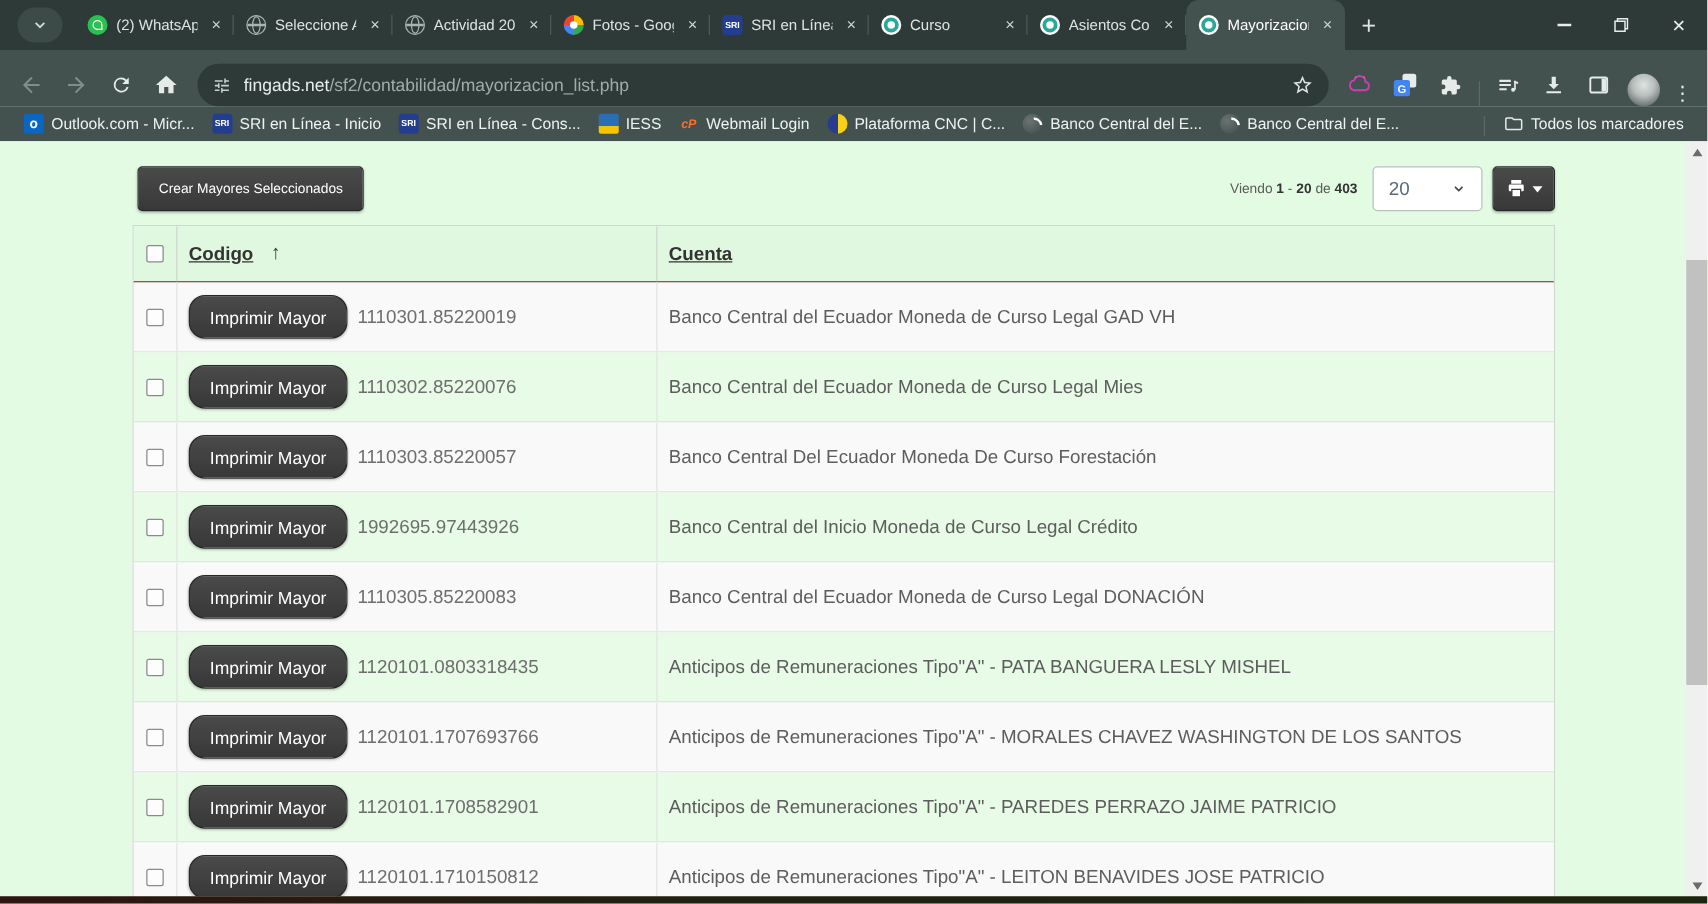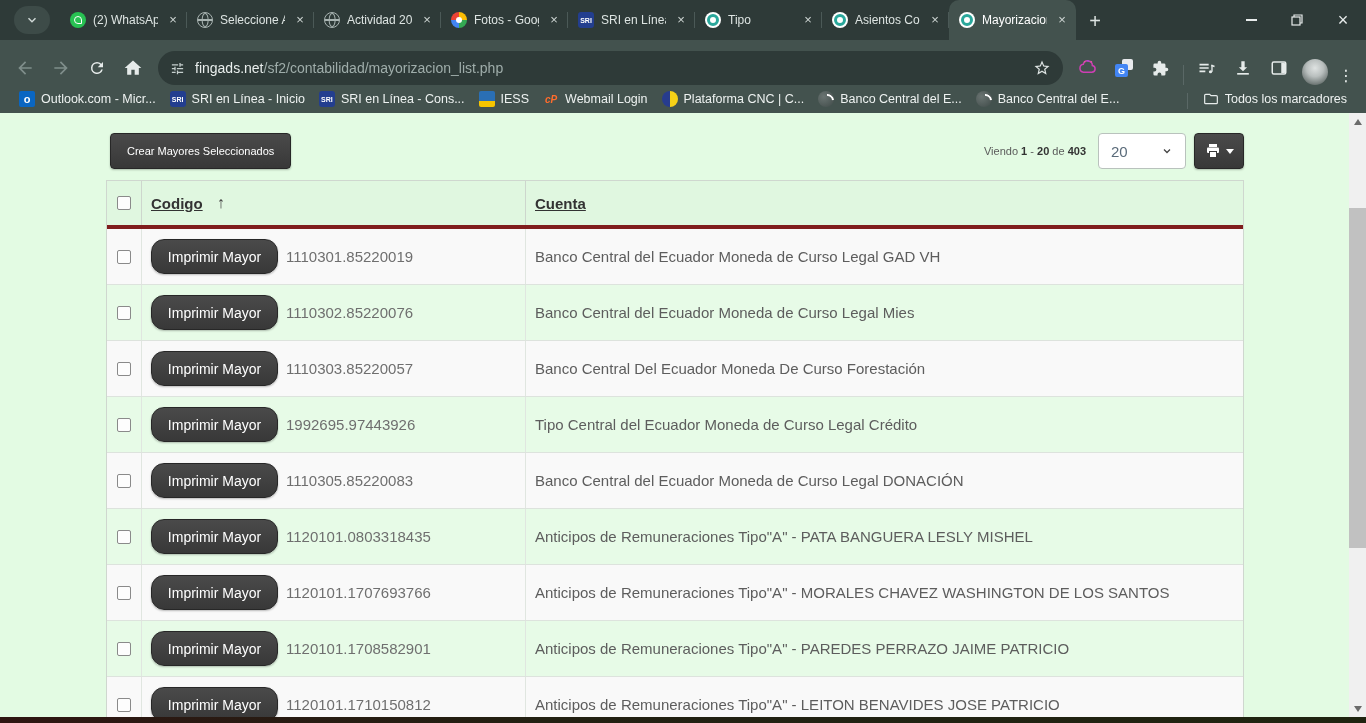--- a/index.html
+++ b/index.html
@@ -94,21 +94,21 @@
                font-size:15px;margin-right:8px;}
   .size-select .sel-val{flex:1;}
   .print-btn{width:50px;height:36px;display:flex;align-items:center;justify-content:center;gap:5px;}
   .caret-down{width:0;height:0;border-left:4px solid transparent;border-right:4px solid transparent;
               border-top:5px solid #fff;}
 
   
   .table{position:absolute;top:67px;left:106px;width:1138px;box-sizing:border-box;
          border:1px solid #cfd7cf;background:#fff;}
   .thead{display:flex;height:44px;background:var(--table-header-bg,#e0f7e0);align-items:flex-end;
-         border-bottom:4px solid #7f1d1d;font-size:15px;font-weight:bold;color:#333;}
+         border-bottom:1px solid #7f1d1d;font-size:15px;font-weight:bold;color:#333;}
   .trow{display:flex;height:55px;background:var(--row-bg,#f9f9f9);border-bottom:1px solid #dde3dd;align-items:center;}
   .rows .trow:nth-child(even){background:var(--row-alt-bg,#e7fbe7);}
   .cell-check{width:34px;display:flex;justify-content:center;align-items:center;flex:none;align-self:stretch;
               border-right:1px solid #e0e6e0;}
   .cell-codigo{width:384px;display:flex;align-items:center;gap:8px;padding-left:9px;box-sizing:border-box;
                flex:none;align-self:stretch;border-right:1px solid #e0e6e0;}
   .cell-cuenta{flex:1;padding-left:9px;font-size:15px;color:#5d5d5d;display:flex;align-items:center;align-self:stretch;}
   .thead .cell-check,.thead .cell-codigo{border-right:1px solid #cdd6cd;}
   .col-link{color:#333;text-decoration:underline;cursor:pointer;}
   .sort-arrow{margin-left:6px;font-weight:normal;font-size:16px;color:#444;}
@@ -166,21 +166,21 @@
         </div>
 
         <div class="tab">
           <span class="favicon ic-sri-icon"></span>
           <span class="tab-title">SRI en Línea</span>
           <span class="tab-close">×</span>
         </div>
 
         <div class="tab">
           <span class="favicon ic-fingads-icon"></span>
-          <span class="tab-title">Tipo</span>
+          <span class="tab-title">Curso</span>
           <span class="tab-close">×</span>
         </div>
 
         <div class="tab">
           <span class="favicon ic-fingads-icon"></span>
           <span class="tab-title">Asientos Con</span>
           <span class="tab-close">×</span>
         </div>
 
         <div class="tab active">
@@ -409,21 +409,21 @@
           </div>
 
           <div class="trow">
             <div class="cell-check">
               <span class="checkbox"></span>
             </div>
             <div class="cell-codigo">
               <button class="dark-btn row-print-btn">Imprimir Mayor</button>
               <span class="code-text">1992695.97443926</span>
             </div>
-            <div class="cell-cuenta">Tipo Central del Ecuador Moneda de Curso Legal Crédito</div>
+            <div class="cell-cuenta">Banco Central del Inicio Moneda de Curso Legal Crédito</div>
           </div>
 
           <div class="trow">
             <div class="cell-check">
               <span class="checkbox"></span>
             </div>
             <div class="cell-codigo">
               <button class="dark-btn row-print-btn">Imprimir Mayor</button>
               <span class="code-text">1110305.85220083</span>
             </div>

